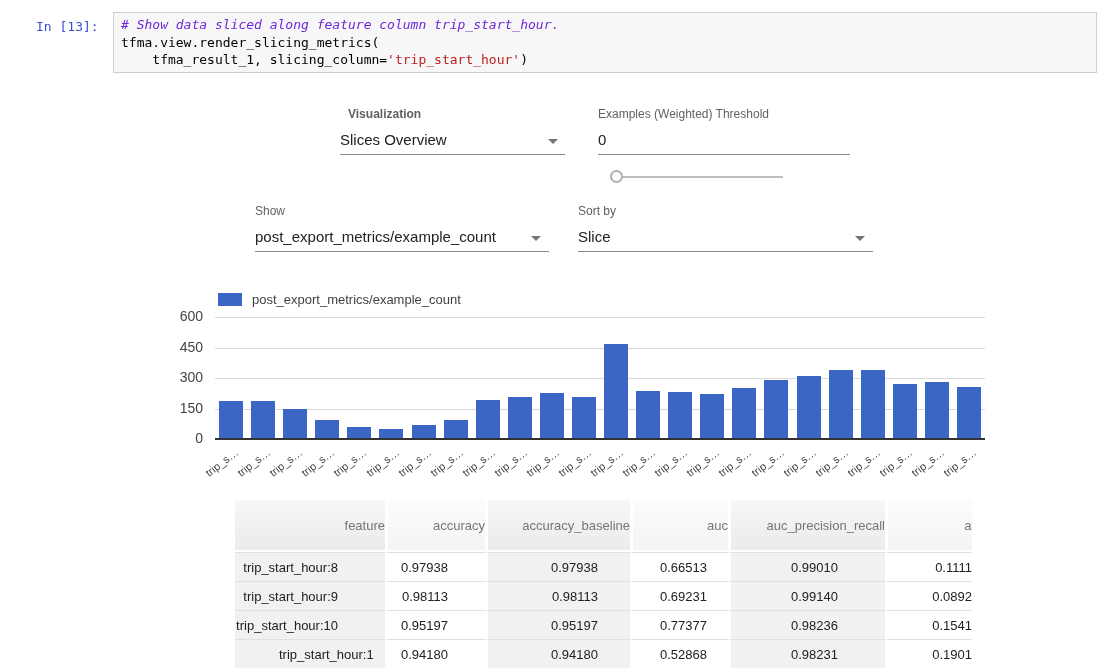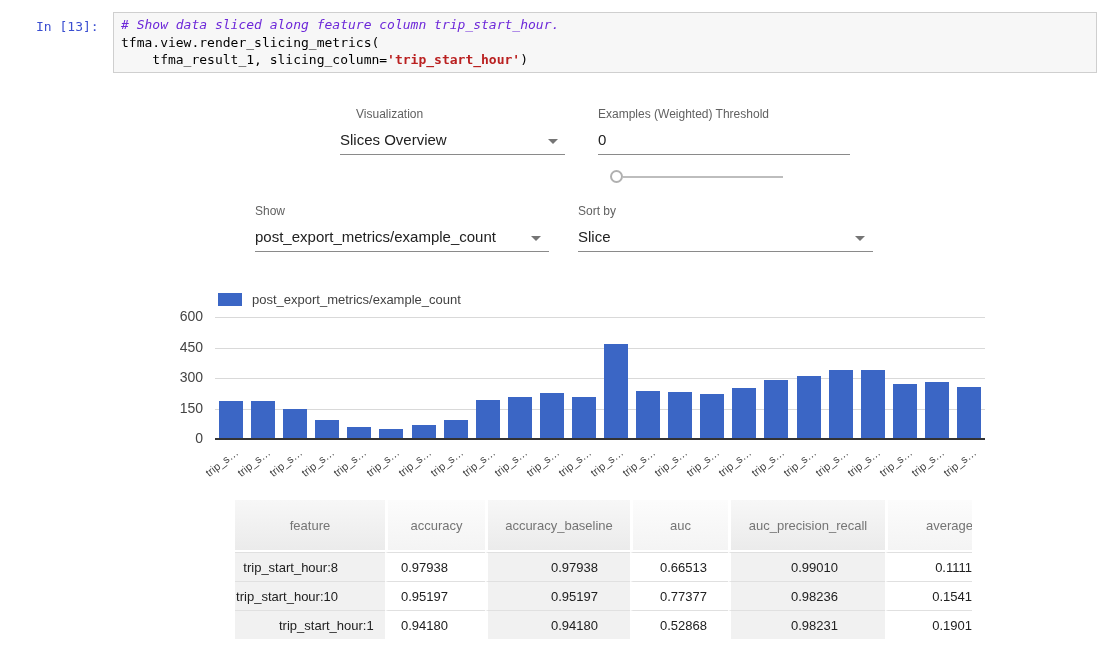--- a/index.html
+++ b/index.html
@@ -13,21 +13,21 @@
     position:absolute; left:36px; top:19px;
     font-family:"DejaVu Sans Mono", monospace; font-size:13px; color:#3a4ed1;
   }
   .code-box {
     position:absolute; left:113px; top:12px; width:984px; height:61px;
     background:#f7f7f7; border:1px solid #cfcfcf; padding:3px 7px;
     font-family:"DejaVu Sans Mono", monospace; font-size:13px; line-height:17.5px;
     white-space:pre; color:#000;
   }
   .tok-comment { color:#6d28d9; font-style:italic; }
-  .tok-string  { color:#ba2121;font-weight:bold; }
+  .tok-string  { color:#ba2121; }
   
   .ctl-label { position:absolute; font-size:12px; color:#616161; }
   .ctl-value { position:absolute; font-size:15px; color:#212121; white-space:nowrap; }
   .underline { position:absolute; height:1px; background:#8a8a8a; }
   .dd-arrow {
     position:absolute; width:0; height:0;
     border-left:5px solid transparent; border-right:5px solid transparent;
     border-top:5px solid #757575;
   }
   .slider-track { position:absolute; height:2px; background:#bdbdbd; }
@@ -47,21 +47,21 @@
   .xlabel-anchor { position:absolute; top:0; width:0; height:0; }
   .xlabel {
     position:absolute; right:0; top:0; white-space:nowrap;
     font-size:11px; color:#444; transform-origin:100% 0%; transform:rotate(-38deg);
   }
   
   #table-clip { position:absolute; left:235px; top:500px; width:737px; height:168px; overflow:hidden; }
   table { border-collapse:separate; border-spacing:0; table-layout:fixed; width:800px; }
   th {
     height:52px; font-size:13px; font-weight:normal; color:#757575;
-    text-align:center; vertical-align:middle;
+    text-align:right; vertical-align:middle;
   }
   th.col-shade { background:linear-gradient(#f7f7f7,#ebebeb); }
   th.col-plain { background:linear-gradient(#fcfcfc,#f4f4f4); }
   td {
     height:29px; font-size:13px; color:#212121; text-align:right;
     vertical-align:middle; border-top:1px solid #e0e0e0;
   }
   td.col-shade { background:#f1f1f1; }
   td.col-plain { background:#fff; }
   .gapL { border-left:3px solid #fff; }
@@ -70,21 +70,21 @@
 </head>
 <body>
 
 <div id="screen">
 
   <div class="prompt">In [13]:</div>
   <div class="code-box"><span class="tok-comment"># Show data sliced along feature column trip_start_hour.</span>
 <span>tfma.view.render_slicing_metrics(</span>
 <span><span>    tfma_result_1, slicing_column=</span><span class="tok-string">'trip_start_hour'</span><span>)</span></span></div>
 
-  <div class="ctl-label" style="left:356px; top:107px;">Visualization</div>
+  <div class="ctl-label" style="left:348px; top:107px;font-weight:bold;">Visualization</div>
   <div class="ctl-value" style="left:340px; top:131px;">Slices Overview</div>
   <div class="dd-arrow" style="left:548px; top:139px;"></div>
   <div class="underline" style="left:340px; top:154px; width:225px;"></div>
 
   <div class="ctl-label" style="left:598px; top:107px;">Examples (Weighted) Threshold</div>
   <div class="ctl-value" style="left:598px; top:131px;">0</div>
   <div class="underline" style="left:598px; top:154px; width:252px;"></div>
   <div class="slider-track" style="left:623px; top:176px; width:160px;"></div>
   <div class="slider-knob" style="left:610px; top:170px;"></div>
 
@@ -230,20 +230,28 @@
       <tbody id="tbody">
           <tr>
             <td class="col-shade" style="padding-right: 47px;">trip_start_hour:8</td>
             <td class="col-plain gapL" style="padding-right: 37px;">0.97938</td>
             <td class="col-shade gapL" style="padding-right: 32px;">0.97938</td>
             <td class="col-plain gapL" style="padding-right: 21px;">0.66513</td>
             <td class="col-shade gapL" style="padding-right: 47px;">0.99010</td>
             <td class="col-plain gapL" style="padding-right: 63px;">0.1111</td>
           </tr>
           <tr>
+            <td class="col-shade" style="padding-right: 47px;">trip_start_hour:9</td>
+            <td class="col-plain gapL" style="padding-right: 37px;">0.98113</td>
+            <td class="col-shade gapL" style="padding-right: 32px;">0.98113</td>
+            <td class="col-plain gapL" style="padding-right: 21px;">0.69231</td>
+            <td class="col-shade gapL" style="padding-right: 47px;">0.99140</td>
+            <td class="col-plain gapL" style="padding-right: 63px;">0.0892</td>
+          </tr>
+          <tr>
             <td class="col-shade" style="padding-right: 47px;">trip_start_hour:10</td>
             <td class="col-plain gapL" style="padding-right: 37px;">0.95197</td>
             <td class="col-shade gapL" style="padding-right: 32px;">0.95197</td>
             <td class="col-plain gapL" style="padding-right: 21px;">0.77377</td>
             <td class="col-shade gapL" style="padding-right: 47px;">0.98236</td>
             <td class="col-plain gapL" style="padding-right: 63px; padding-left: 43px;">0.1541</td>
           </tr>
           <tr>
             <td class="col-shade" style="padding-right: 47px; padding-left: 44px;">trip_start_hour:1</td>
             <td class="col-plain gapL" style="padding-right: 37px;">0.94180</td>

